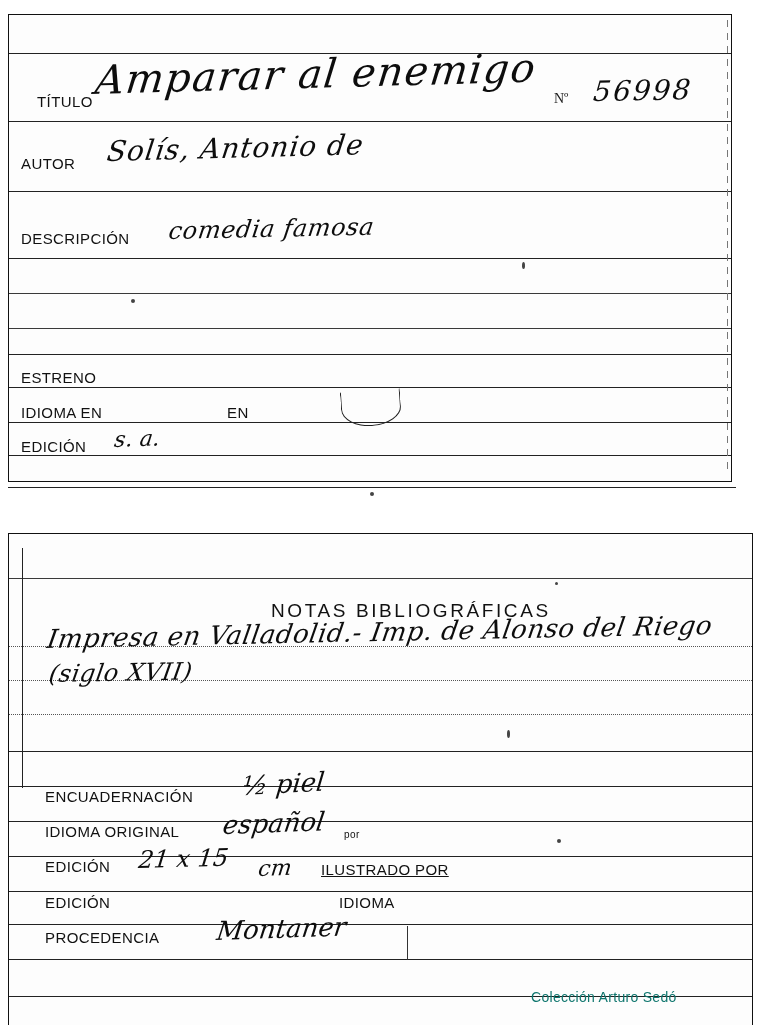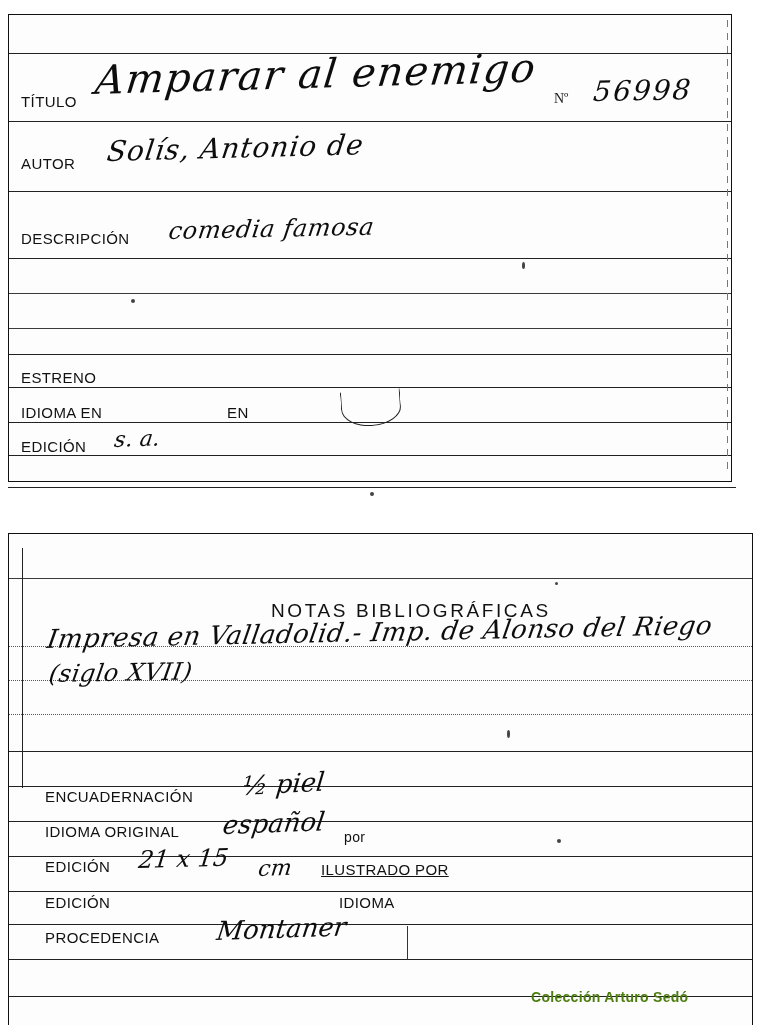--- a/index.html
+++ b/index.html
@@ -186,23 +186,23 @@
     transform: rotate(-2deg) skewX(-9deg);
   }
   .h-proc {
     font-size: 26px;
     transform: rotate(-2deg) skewX(-9deg);
   }
 
   .coleccion {
     position: absolute;
     font-size: 14px;
-    font-weight: bold;
+    font-weight: normal;
     letter-spacing: 0.3px;
-    color: #4d7c0f;
+    color: #0f766e;
   }
 
   .vline {
     position: absolute;
     width: 1px;
     background: #333;
   }
 </style>
 </head>
 <body>
@@ -215,21 +215,21 @@
     <div class="rule" style="top:106px;"></div>
     <div class="rule" style="top:176px;"></div>
     <div class="rule" style="top:243px;"></div>
     <div class="rule thin" style="top:278px;"></div>
     <div class="rule thin" style="top:313px;"></div>
     <div class="rule" style="top:339px;"></div>
     <div class="rule" style="top:372px;"></div>
     <div class="rule" style="top:407px;"></div>
     <div class="rule" style="top:440px;"></div>
 
-    <div class="lbl" style="left:12px; top:78px;text-align:center;">TÍTULO</div>
+    <div class="lbl" style="left:28px; top:78px;text-align:center;">TÍTULO</div>
     <div class="hand h-titulo" style="left:84px; top:42px;">Amparar al enemigo</div>
     <div class="numsup" style="left:545px; top:76px;font-family:Liberation Serif, serif;">Nº</div>
     <div class="hand h-num" style="left:583px; top:60px;">56998</div>
 
     <div class="lbl" style="left:12px; top:140px;">AUTOR</div>
     <div class="hand h-autor" style="left:96px; top:120px;">Solís, Antonio de</div>
 
     <div class="lbl" style="left:12px; top:215px;">DESCRIPCIÓN</div>
     <div class="hand h-desc" style="left:158px; top:202px;">comedia famosa</div>
 
@@ -269,21 +269,21 @@
     <div class="notas-title" style="left:262px; top:66px;">NOTAS BIBLIOGRÁFICAS</div>
 
     <div class="hand h-notas1" style="left:36px; top:90px;">Impresa en Valladolid.- Imp. de Alonso del Riego</div>
     <div class="hand h-notas2" style="left:38px; top:126px;">(siglo XVII)</div>
 
     <div class="lbl" style="left:36px; top:254px;">ENCUADERNACIÓN</div>
     <div class="hand h-enc" style="left:232px; top:237px;">½ piel</div>
 
     <div class="lbl" style="left:36px; top:289px;">IDIOMA ORIGINAL</div>
     <div class="hand h-idioma" style="left:212px; top:276px;">español</div>
-    <div class="lbl" style="left:335px; top:295px; font-size:14px;">por</div>
+    <div class="lbl" style="left:335px; top:295px; font-size:10px;">por</div>
 
     <div class="lbl" style="left:36px; top:324px;">EDICIÓN</div>
     <div class="hand h-tam" style="left:128px; top:312px;">21 x 15</div>
     <div class="hand h-tamu" style="left:248px; top:322px;">cm</div>
     <div class="lbl" style="left:312px; top:327px;text-decoration:underline;">ILUSTRADO POR</div>
 
     <div class="lbl" style="left:36px; top:360px;">EDICIÓN</div>
     <div class="lbl" style="left:330px; top:360px;">IDIOMA</div>
 
     <div class="lbl" style="left:36px; top:395px;">PROCEDENCIA</div>

